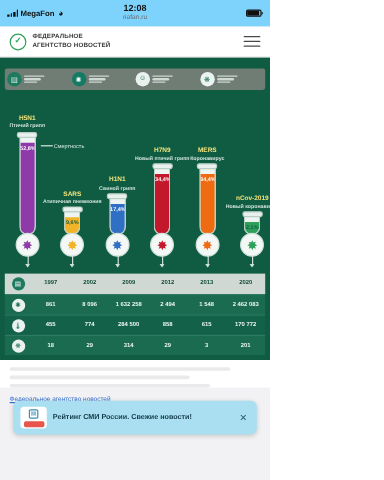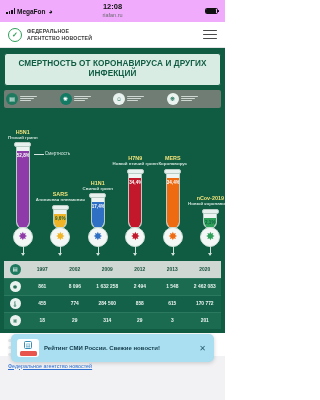--- a/index.html
+++ b/index.html
@@ -6,21 +6,21 @@
   html, body {
     width: 225px; height: 400px;
     font-family: "Liberation Sans", sans-serif;
     background: #ffffff;
     overflow: hidden;
   }
   #screen { width: 225px; height: 400px; position: relative; background: #f2f2f4; }
 
   
   .statusbar {
-    height: 22px; background: #f0abfc;
+    height: 22px; background: #7dd3fc;
     display: flex; align-items: center; padding: 0 6px;
     position: relative;
   }
   .sb-left { display: flex; align-items: center; gap: 2px; font-size: 6.5px; color: #111; font-weight: 600; }
   .bars { display: flex; align-items: flex-end; gap: 1px; height: 6px; }
   .bars i { display: block; width: 1.5px; background: #111; border-radius: .3px; }
   .bars i:nth-child(1){height:2px} .bars i:nth-child(2){height:3.2px}
   .bars i:nth-child(3){height:4.5px} .bars i:nth-child(4){height:6px}
   .wifi { font-size: 7px; color:#111; margin-left:1px; }
   .sb-center { position:absolute; left:0; right:0; text-align:center; pointer-events:none; }
@@ -208,21 +208,20 @@
     </div>
     <div class="burger">
         <i></i>
         <i></i>
         <i></i>
       </div>
   </div>
 
   <div class="info">
 
-    <div class="info-title">СМЕРТНОСТЬ ОТ КОРОНАВИРУСА И ДРУГИХ ИНФЕКЦИЙ</div>
 
     <div class="legend">
       <div class="legend-item li0">
         <span class="legend-ico">▤</span>
         <span class="legend-lines">
             <i></i>
             <i></i>
             <i></i>
           </span>
       </div>

